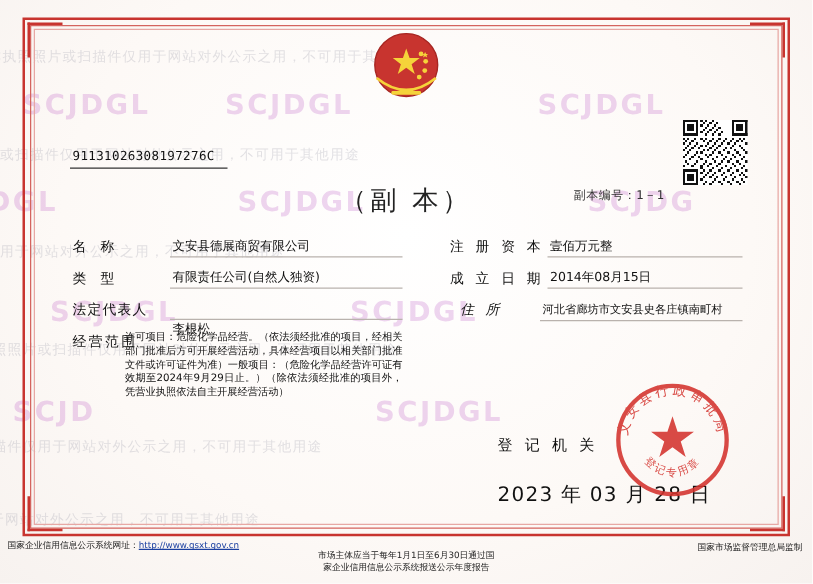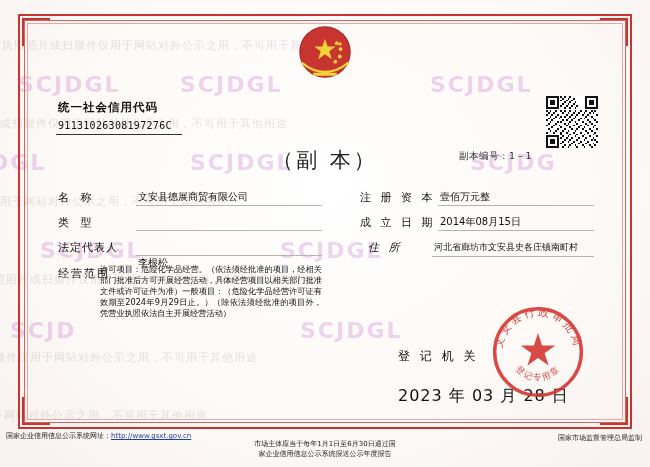--- a/index.html
+++ b/index.html
@@ -303,21 +303,20 @@
     <circle cx="71" cy="42" r="2.6" fill="#f5d33a"></circle>
     <circle cx="70" cy="52" r="2.6" fill="#f5d33a"></circle>
     <circle cx="64" cy="59" r="2.6" fill="#f5d33a"></circle>
     <path d="M18 60 Q50 86 82 60" fill="none" stroke="#f5d33a" stroke-width="3"></path>
     <rect x="34" y="74" width="32" height="4" rx="1.5" fill="#f5d33a"></rect>
   </svg>
 
   <div class="subtitle">（副 本）</div>
   <div class="doc-no">副本编号：1－1</div>
 
-  <div class="credit-label">统一社会信用代码</div>
   <div class="credit-value">91131026308197276C</div>
   <div class="credit-underline"></div>
 
   <svg class="qr" viewBox="0 0 29 29" shape-rendering="crispEdges">
     <rect width="29" height="29" fill="#ffffff"></rect>
     <g fill="#111111">
       <rect x="0" y="0" width="7" height="1"></rect>
         <rect x="0" y="6" width="7" height="1"></rect>
       <rect x="0" y="0" width="1" height="7"></rect>
         <rect x="6" y="0" width="1" height="7"></rect>
@@ -505,20 +504,21 @@
       <rect x="21" y="28" width="1" height="1"></rect>
         <rect x="25" y="28" width="1" height="1"></rect>
     </g>
   </svg>
 
   <div class="field-label" style="left:58px; top:190px;">名    称</div>
   <div class="field-value" style="left:138px; top:190px;">文安县德展商贸有限公司</div>
   <div class="rule" style="left:136px; top:205px; width:186px;"></div>
 
   <div class="field-label" style="left:58px; top:215px;">类    型</div>
+  <div class="field-value" style="left:138px; top:215px;">有限责任公司(自然人独资)</div>
   <div class="rule" style="left:136px; top:230px; width:186px;"></div>
 
   <div class="field-label" style="left:58px; top:240px; letter-spacing:1px;">法定代表人</div>
   <div class="field-value" style="left:138px; top:256px;">李根松</div>
   <div class="rule" style="left:136px; top:255px; width:186px;"></div>
 
   <div class="field-label" style="left:58px; top:266px; letter-spacing:2px;">经营范围</div>
   <div class="scope-value" style="left:100px; top:264px;">许可项目：危险化学品经营。（依法须经批准的项目，经相关部门批准后方可开展经营活动，具体经营项目以相关部门批准文件或许可证件为准）一般项目：（危险化学品经营许可证有效期至2024年9月29日止。）（除依法须经批准的项目外，凭营业执照依法自主开展经营活动）</div>
 
   <div class="field-label" style="left:360px; top:190px; letter-spacing:3px;">注 册 资 本</div>

